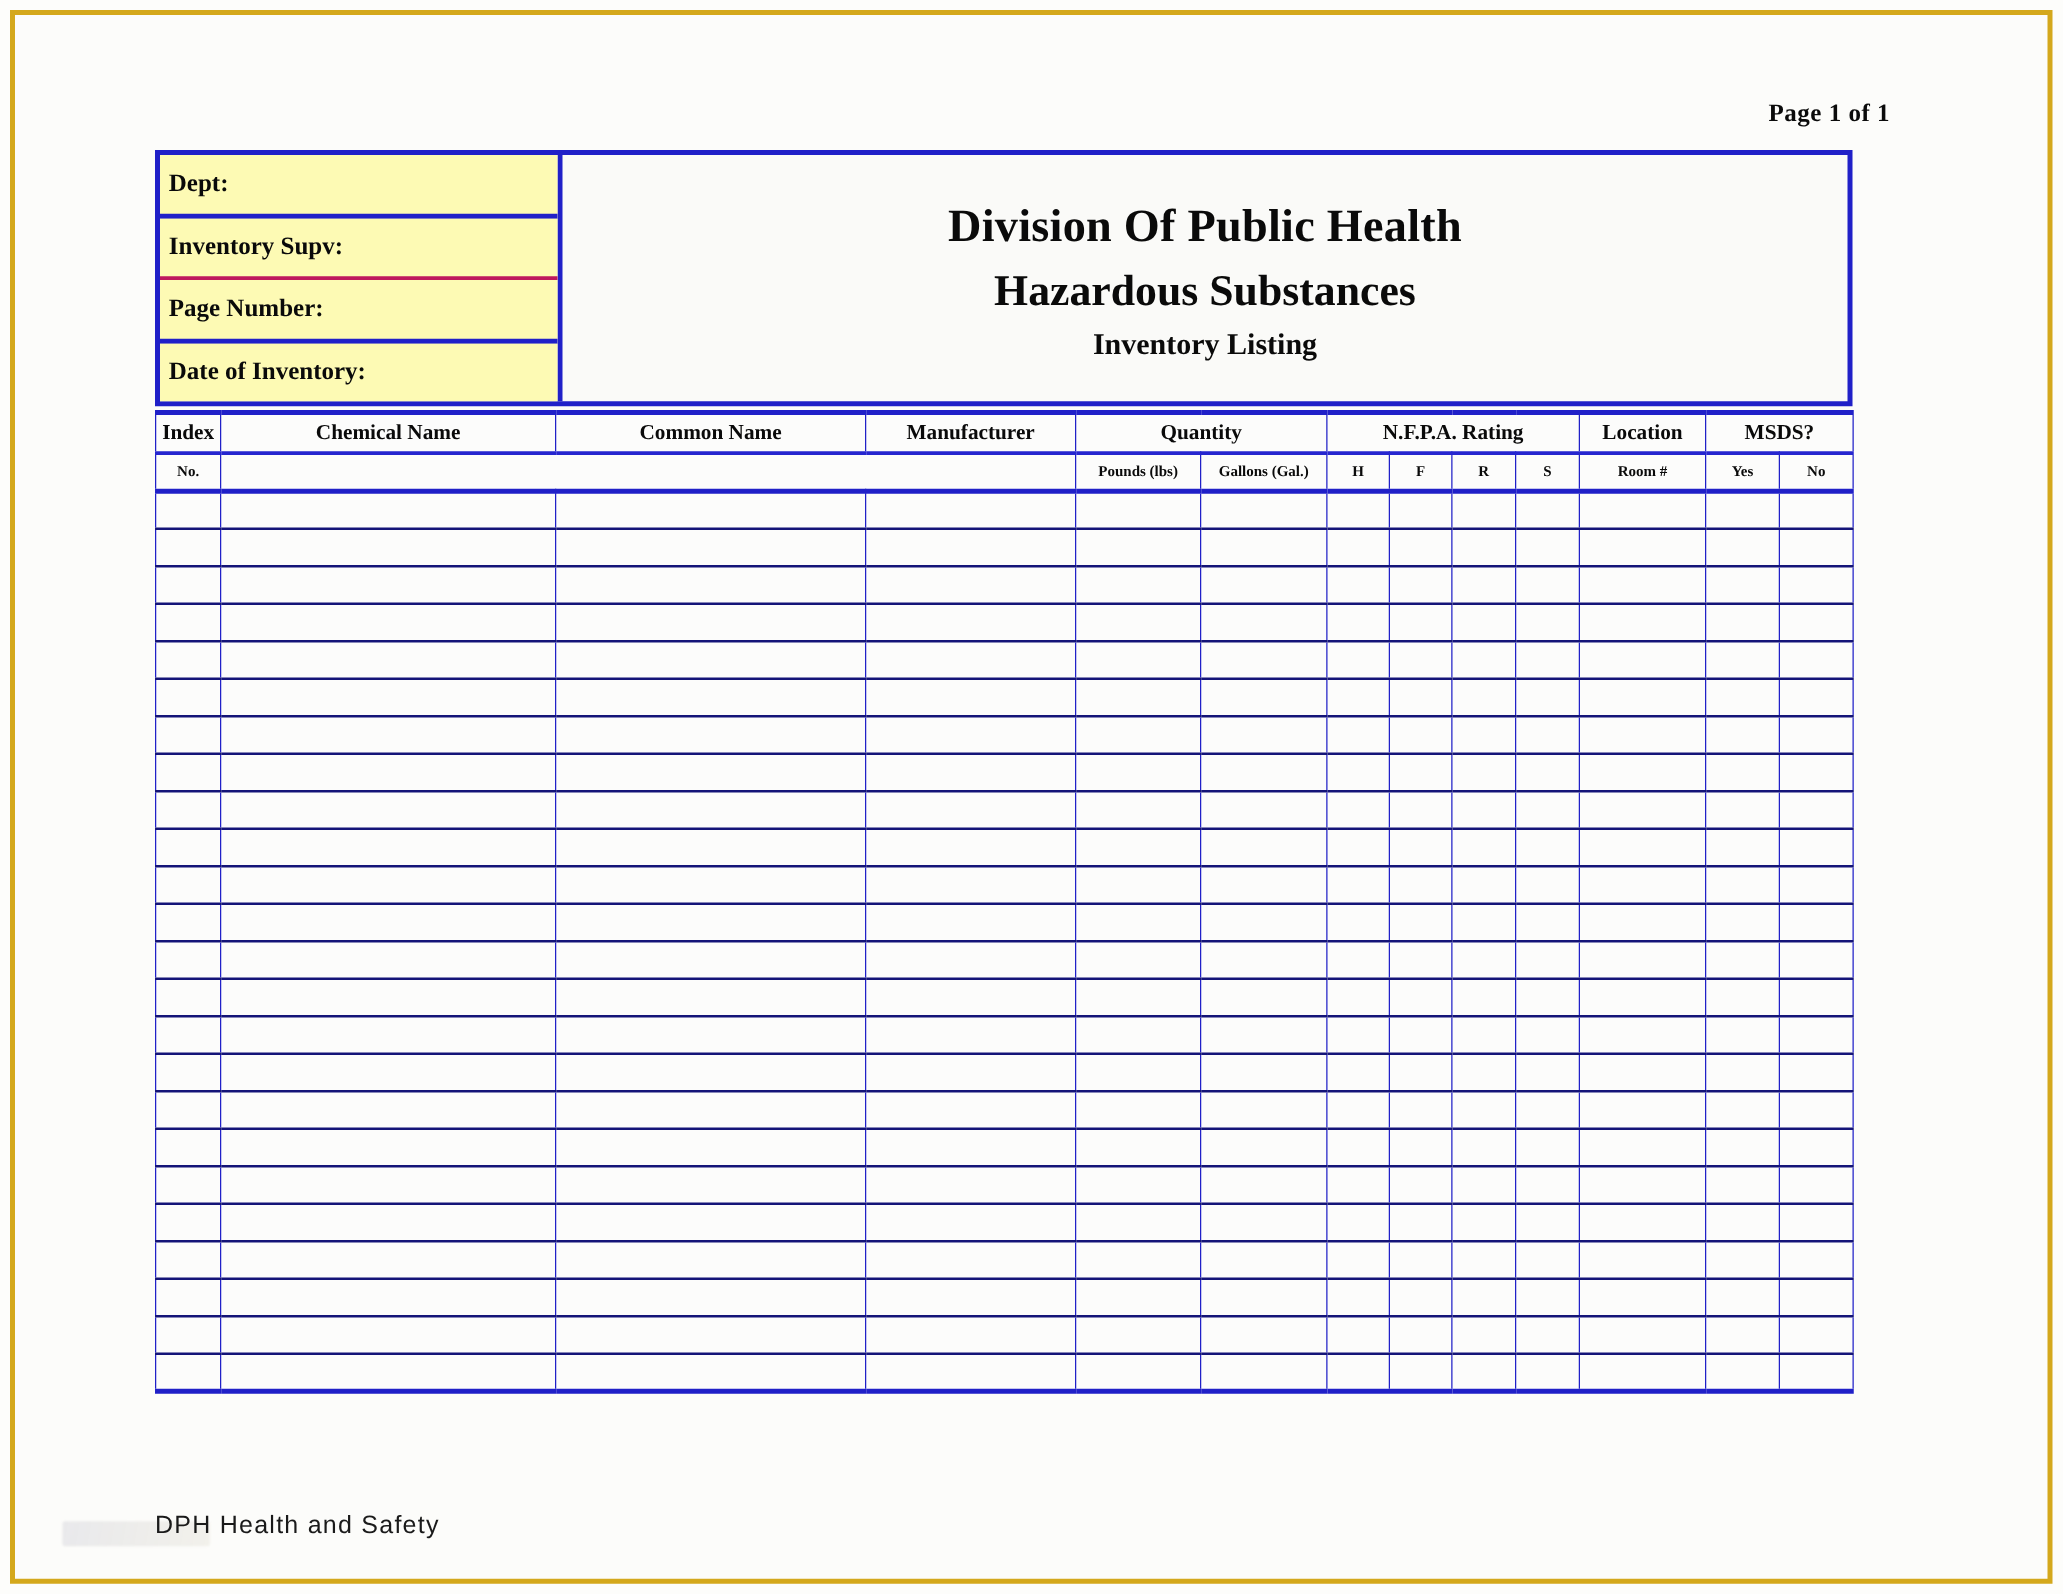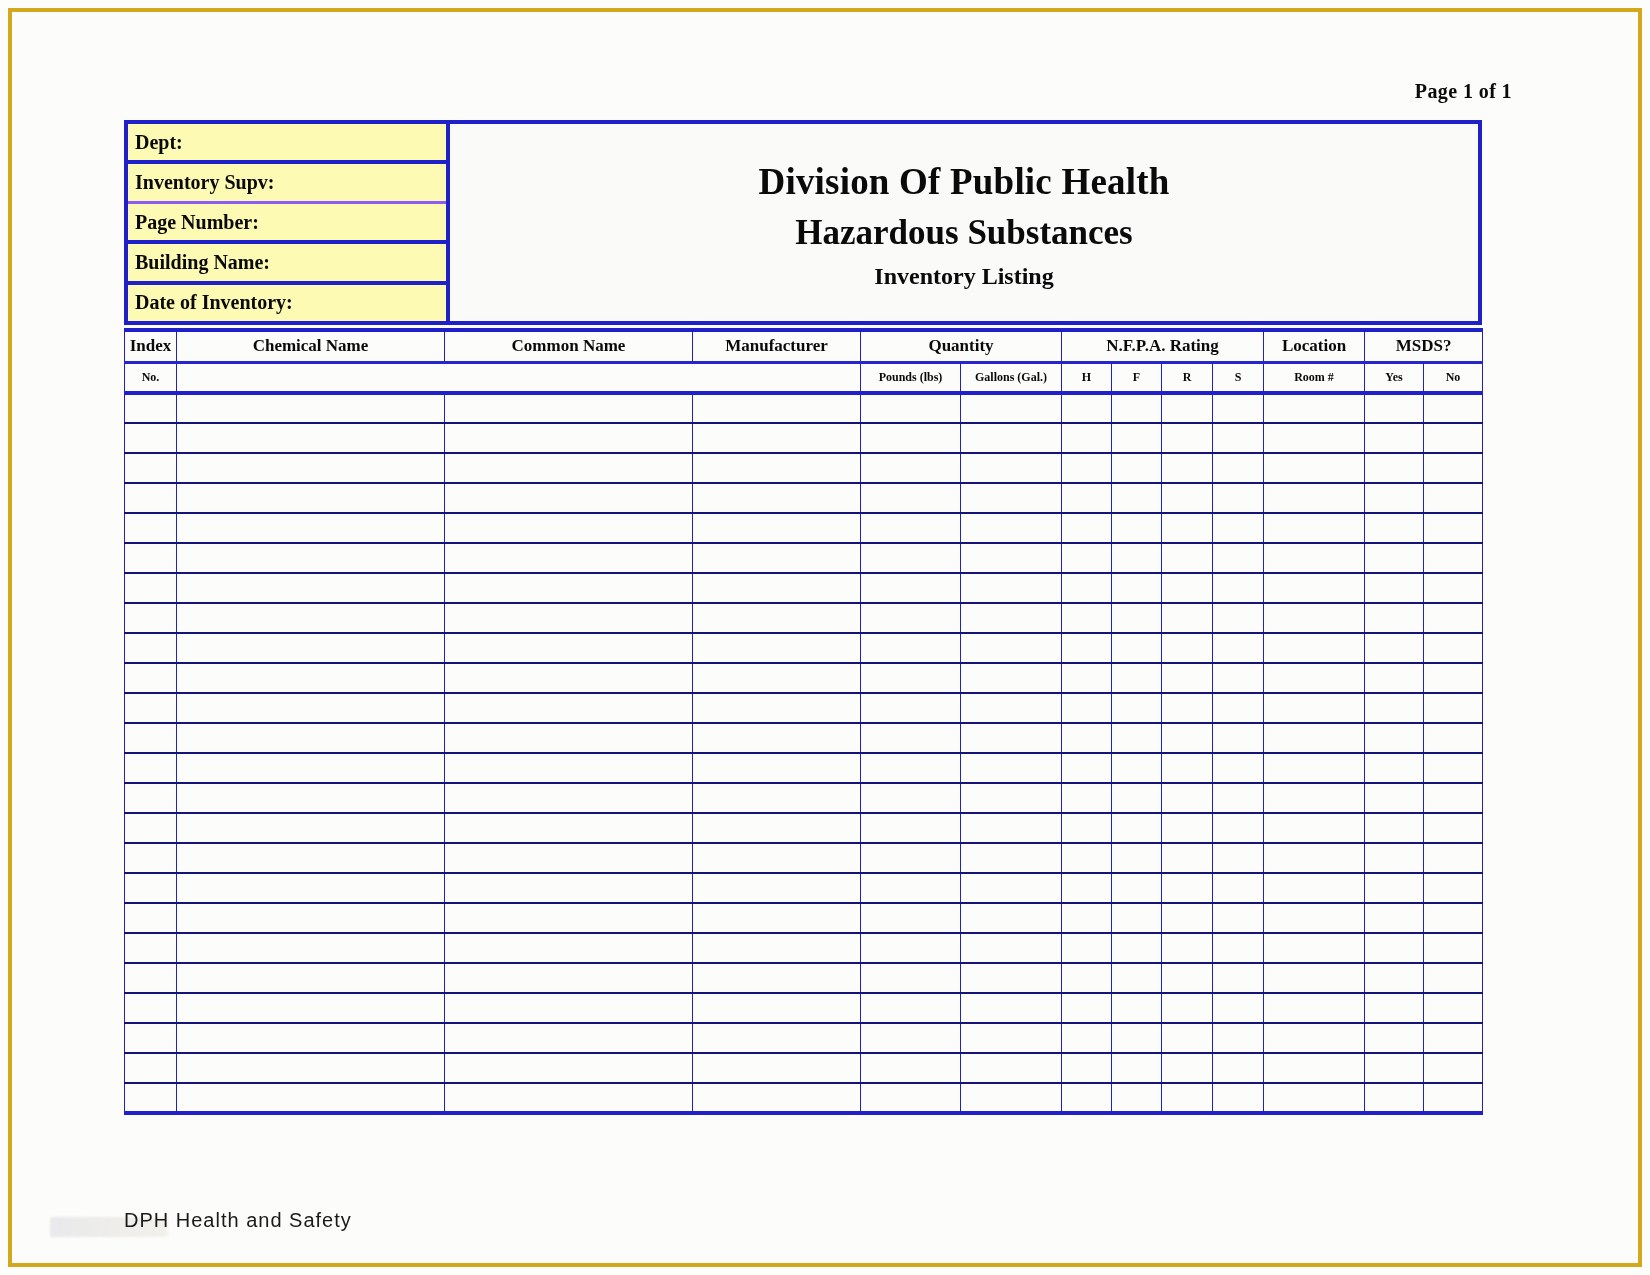--- a/index.html
+++ b/index.html
@@ -76,21 +76,21 @@
     box-sizing: border-box;
     display: flex;
     align-items: center;
     padding-left: 7px;
     font-weight: bold;
     font-size: 20px;
     color: #0a0a0a;
     white-space: nowrap;
   }
   .hdr-field.soft {
-    border-bottom: 3px solid #8b5cf6;
+    border-bottom: 3px solid #be185d;
   }
   .hdr-field.last {
     border-bottom: none;
   }
 
   .hdr-right {
     flex: 1 1 auto;
     display: flex;
     flex-direction: column;
     align-items: center;
@@ -211,23 +211,20 @@
         <div class="hdr-left">
           <div class="hdr-field">
             <span>Dept:</span>
           </div>
           <div class="hdr-field soft">
             <span>Inventory  Supv:</span>
           </div>
           <div class="hdr-field">
             <span>Page Number:</span>
           </div>
-          <div class="hdr-field">
-            <span>Building Name:</span>
-          </div>
           <div class="hdr-field last">
             <span>Date of Inventory:</span>
           </div>
         </div>
 
         <div class="hdr-right">
           <div class="title-main">Division Of Public Health</div>
           <div class="title-sub1">Hazardous Substances</div>
           <div class="title-sub2">Inventory Listing</div>
         </div>

